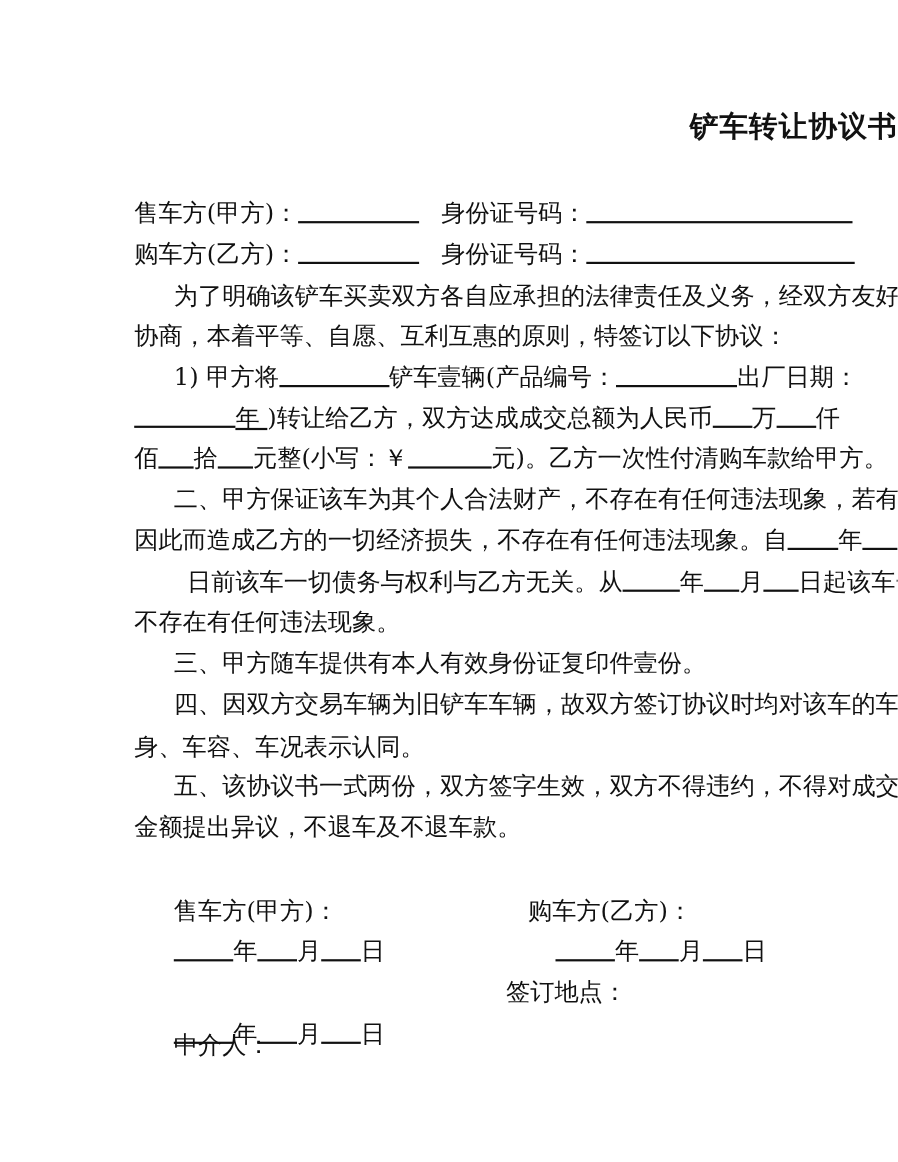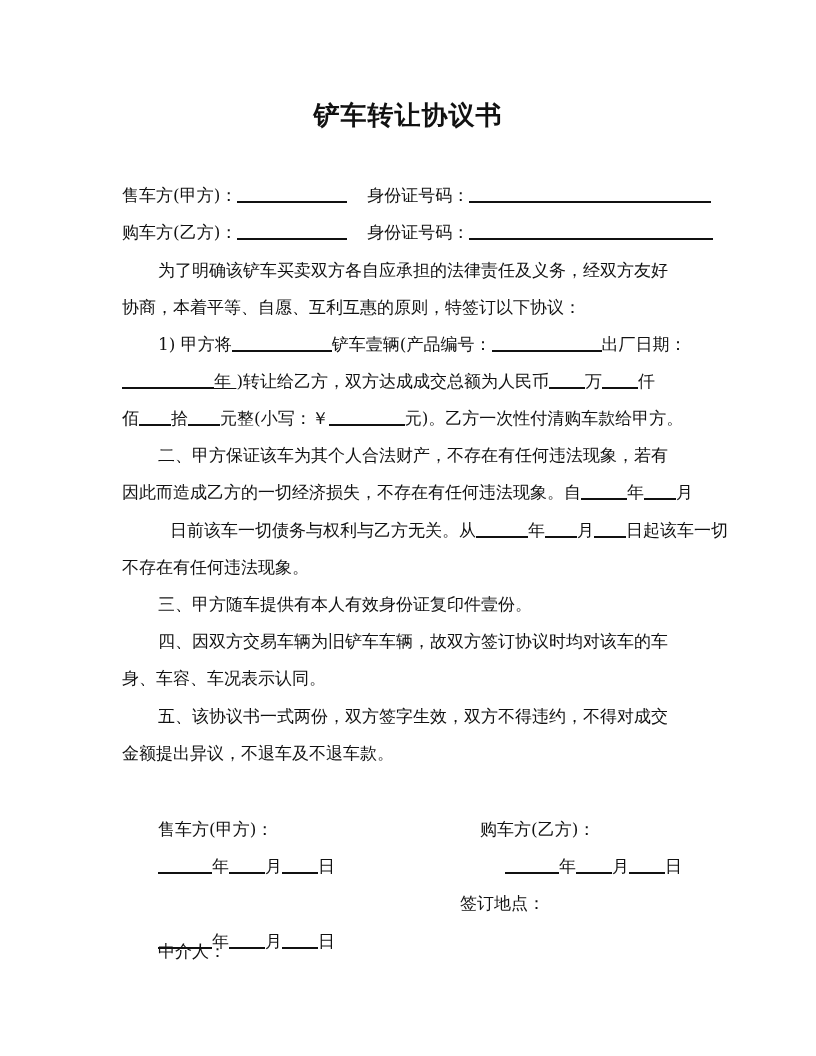--- a/index.html
+++ b/index.html
@@ -1,20 +1,20 @@
 <!DOCTYPE html>
 <html><head>
   <meta charset="utf-8">
   <style>
     html, body { margin: 0; padding: 0; background: #ffffff; }
     body { width: 816px; height: 1056px; position: relative; overflow: hidden;
       font-family: "DejaVu Serif", "Liberation Serif", serif; color: #111111; }
-    .title { position: absolute; left: 0; width: 816px; top: 98px; text-align: center;
+    .title { position: absolute; left: 0; width: 816px; top: 98px; text-align: right;
       font-family: "DejaVu Sans", "Liberation Sans", sans-serif; font-weight: bold; font-size: 26px; letter-spacing: 1px; }
-    .line { position: absolute; left: 122px; font-size: 17px; white-space: nowrap; line-height: 22px; font-weight: 500; }
+    .line { position: absolute; left: 122px; font-size: 22px; white-space: nowrap; line-height: 22px; font-weight: 500; }
     .u { display: inline-block; border-bottom: 2px solid #111; height: 16px; vertical-align: -2px; }
     .indent { left: 158px; }
   </style>
 </head>
 <body>
 
 <div class="title">铲车转让协议书</div>
 
 <div class="line" style="top:184px;">
   <span>售车方(甲方)：</span><span class="u" style="width:110px;"></span><span style="display:inline-block;width:20px;"></span><span>身份证号码：</span><span class="u" style="width:242px;"></span>

